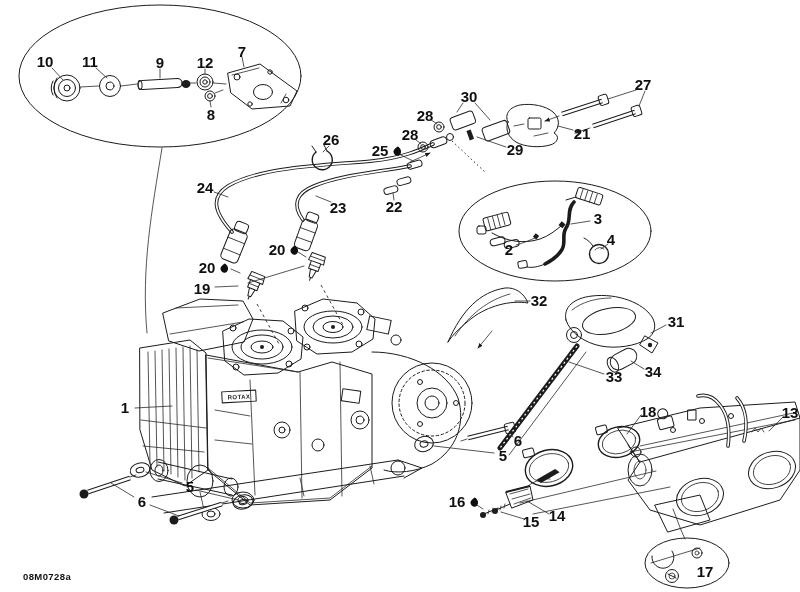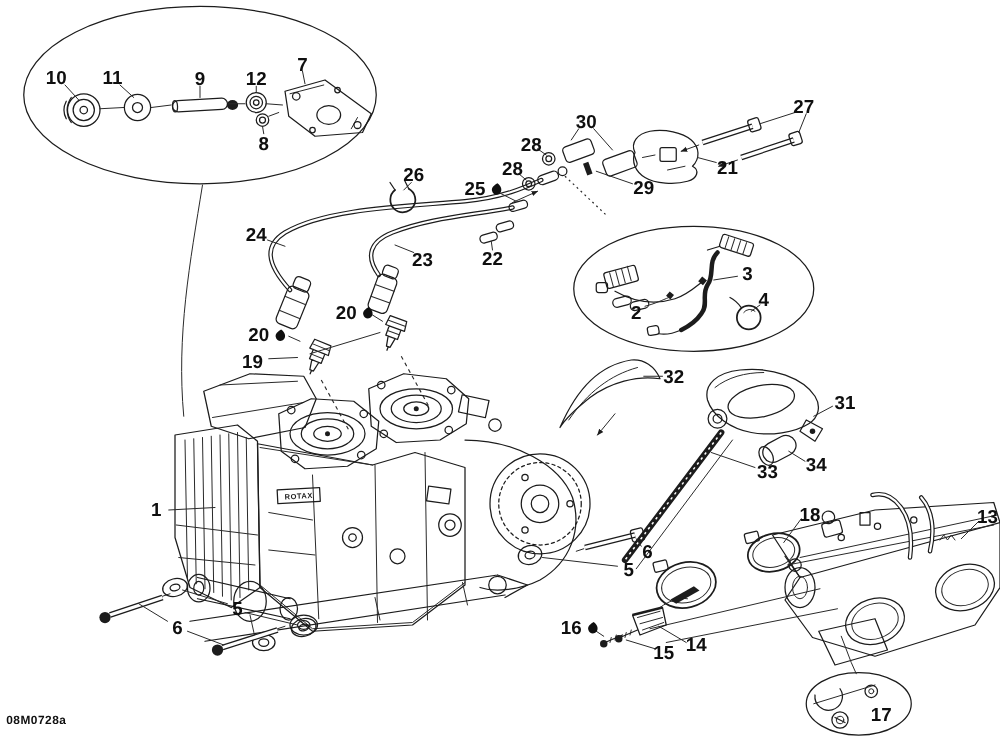--- a/index.html
+++ b/index.html
@@ -12,21 +12,21 @@
   .dash{stroke:#2a2a2a;fill:none;stroke-width:0.9;stroke-dasharray:3 3;}
   .dots{stroke:#2a2a2a;fill:none;stroke-width:1;stroke-dasharray:1.5 2.8;}
   .dark{fill:#1c1c1c;stroke:none;}
   .tube{stroke:#1c1c1c;fill:none;stroke-width:3.6;stroke-linecap:round;}
   .tubecore{stroke:#ffffff;fill:none;stroke-width:1.7;stroke-linecap:round;}
   .shaft{stroke:#1c1c1c;fill:none;stroke-width:4.6;stroke-linecap:butt;}
   .shaftcore{stroke:#ffffff;fill:none;stroke-width:2.6;stroke-linecap:butt;}
   .callout-text{font:bold 15px "Liberation Sans",sans-serif;fill:#0f0f0f;text-anchor:middle;}
   .lube-drop{fill:#0f0f0f;stroke:none;}
   .logo-text{font:bold 6px "Liberation Sans",sans-serif;fill:#1c1c1c;text-anchor:middle;letter-spacing:.4px;}
-  .doc-code{position:absolute;left:5px;top:571px;font:bold 9.5px "Liberation Sans",sans-serif;
+  .doc-code{position:absolute;left:23px;top:571px;font:bold 9.5px "Liberation Sans",sans-serif;
             color:#0f0f0f;letter-spacing:.4px;}
 </style>
 </head>
 <body>
 
 <div class="stage">
 <svg width="800" height="592" viewBox="0 0 800 592">
   <defs>
     <marker id="arr" viewBox="0 0 10 10" refX="8.5" refY="5" markerWidth="7" markerHeight="7" orient="auto">
       <path d="M0,1.2 L9.5,5 L0,8.8 Z" fill="#1c1c1c"></path>

